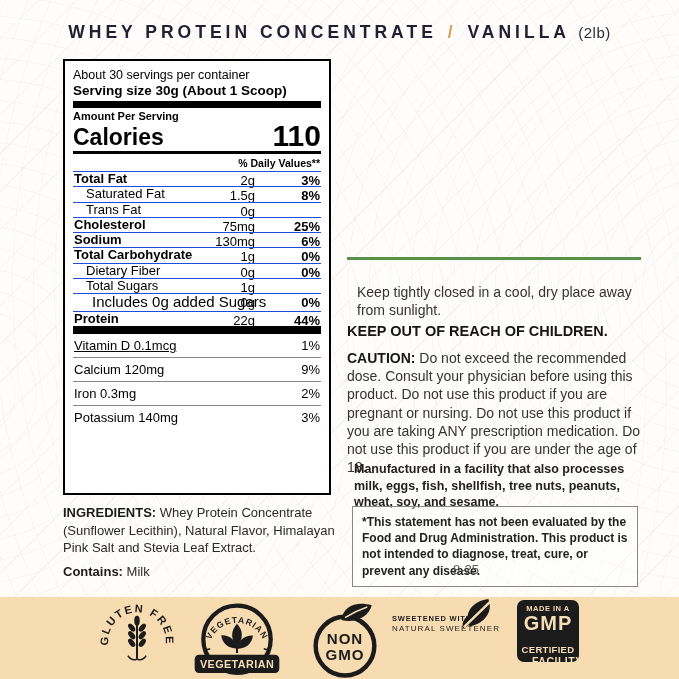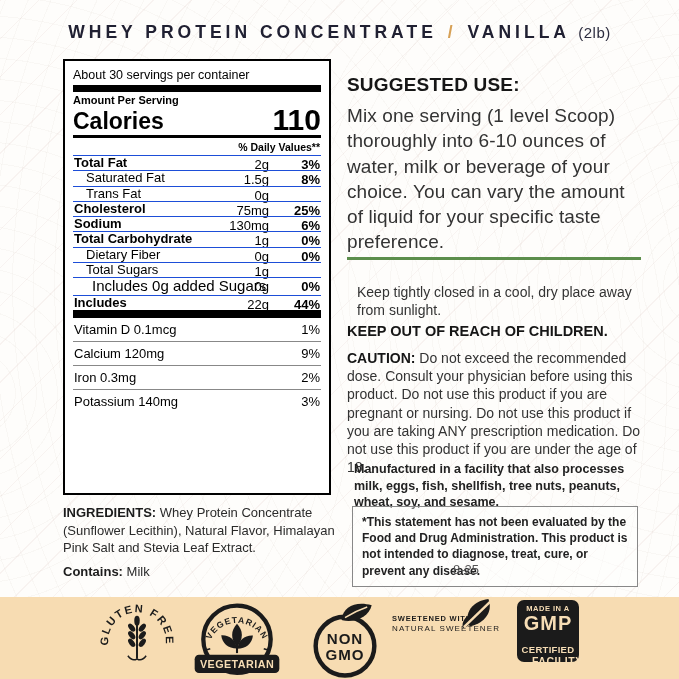--- a/index.html
+++ b/index.html
@@ -27,21 +27,21 @@
   .nf-aps{font-size:11px;font-weight:bold;margin-top:1px;}
   .cal-row{display:flex;justify-content:space-between;align-items:flex-end;margin:0 0 2px;}
   .cal-l{font-size:23px;font-weight:bold;line-height:1;text-align:center;}
   .cal-v{font-size:30px;font-weight:bold;line-height:0.9;}
   .dv-hdr{border-top:3px solid #000;text-align:right;font-weight:bold;font-size:10.5px;padding:3px 1px 2px;}
   .nf-row{position:relative;border-top:1px solid #1d4ed8;padding:0 1px;font-size:13px;line-height:1.1;}
   .nf-row .n{display:inline-block;white-space:nowrap;}
   .nf-row.b .n{font-weight:bold;}
   .nf-row.i1 .n{padding-left:12px;}
   .nf-row.i2 .n{padding-left:18px;font-size:15px;}
-  .nf-row .a{position:absolute;right:52px;top:2px;}
+  .nf-row .a{position:absolute;right:66px;top:2px;}
   .nf-row .p{position:absolute;right:1px;top:2px;font-weight:bold;}
   .vit-row{position:relative;border-top:1px solid #888;padding:4px 1px;font-size:13px;}
   .vit-row .p2{position:absolute;right:1px;top:4px;}
   
   .ingr{position:absolute;left:63px;top:504px;width:272px;font-size:13px;line-height:1.35;color:#2b2b2b;}
   .ingr .lb{font-weight:bold;color:#1c1c1c;}
   .contains{margin-top:6px;}
   
   .sug{position:absolute;left:347px;top:74px;width:298px;color:#333;}
   .sug-h{font-size:19px;font-weight:bold;color:#161616;margin-bottom:7px;letter-spacing:0.2px;}
@@ -81,20 +81,21 @@
 
   <div class="hdr">
     <span>WHEY PROTEIN CONCENTRATE</span>
     <span class="slash">/</span>
     <span>VANILLA</span>
     <span class="size">(2lb)</span>
   </div>
 
   <div class="nf">
     <div class="nf-serv1">About 30 servings per container</div>
+    <div class="nf-serv2">Serving size 30g (About 1 Scoop)</div>
     <div class="bar7"></div>
     <div class="nf-aps">Amount Per Serving</div>
     <div class="cal-row">
       <span class="cal-l">Calories</span>
       <span class="cal-v">110</span>
     </div>
     <div class="dv-hdr">% Daily Values**</div>
 
     <div class="nf-row b">
       <span class="n">Total Fat</span>
@@ -135,28 +136,28 @@
       <span class="n">Total Sugars</span>
       <span class="a">1g</span>
       <span class="p"></span>
     </div>
     <div class="nf-row i2">
       <span class="n">Includes 0g added Sugars</span>
       <span class="a">0g</span>
       <span class="p">0%</span>
     </div>
     <div class="nf-row b">
-      <span class="n">Includes</span>
+      <span class="n">Protein</span>
       <span class="a">22g</span>
       <span class="p">44%</span>
     </div>
 
     <div class="bar8"></div>
 
-    <div class="vit-row" style="border-top:none;">
+    <div class="vit-row" style="border-top:none;text-decoration:underline;">
       <span>Vitamin D 0.1mcg</span>
       <span class="p2">1%</span>
     </div>
     <div class="vit-row">
       <span>Calcium 120mg</span>
       <span class="p2">9%</span>
     </div>
     <div class="vit-row">
       <span>Iron 0.3mg</span>
       <span class="p2">2%</span>
@@ -166,24 +167,20 @@
       <span class="p2">3%</span>
     </div>
 
   </div>
 
   <div class="ingr">
     <div><span class="lb">INGREDIENTS:</span><span> Whey Protein Concentrate (Sunflower Lecithin), Natural Flavor, Himalayan Pink Salt and Stevia Leaf Extract.</span></div>
     <div class="contains"><span class="lb">Contains:</span><span> Milk</span></div>
   </div>
 
-  <div class="sug">
-    <div class="sug-h">SUGGESTED USE:</div>
-    <div class="sug-b">Mix one serving (1 level Scoop) thoroughly into 6-10 ounces of water, milk or beverage of your choice. You can vary the amount of liquid for your specific taste preference.</div>
-  </div>
 
   <div class="divider"></div>
 
   <div class="store">Keep tightly closed in a cool, dry place away from sunlight.</div>
   <div class="kids">KEEP OUT OF REACH OF CHILDREN.</div>
   <div class="caut">
     <span class="lb">CAUTION:</span><span> Do not exceed the recommended dose. Consult your physician before using this product. Do not use this product if you are pregnant or nursing. Do not use this product if you are taking ANY prescription medication. Do not use this product if you are under the age of 18.</span>
   </div>
   <div class="fac">Manufactured in a facility that also processes milk, eggs, fish, shellfish, tree nuts, peanuts, wheat, soy, and sesame.</div>
   <div class="disc">*This statement has not been evaluated by the Food and Drug Administration. This product is not intended to diagnose, treat, cure, or prevent any disease.</div>

